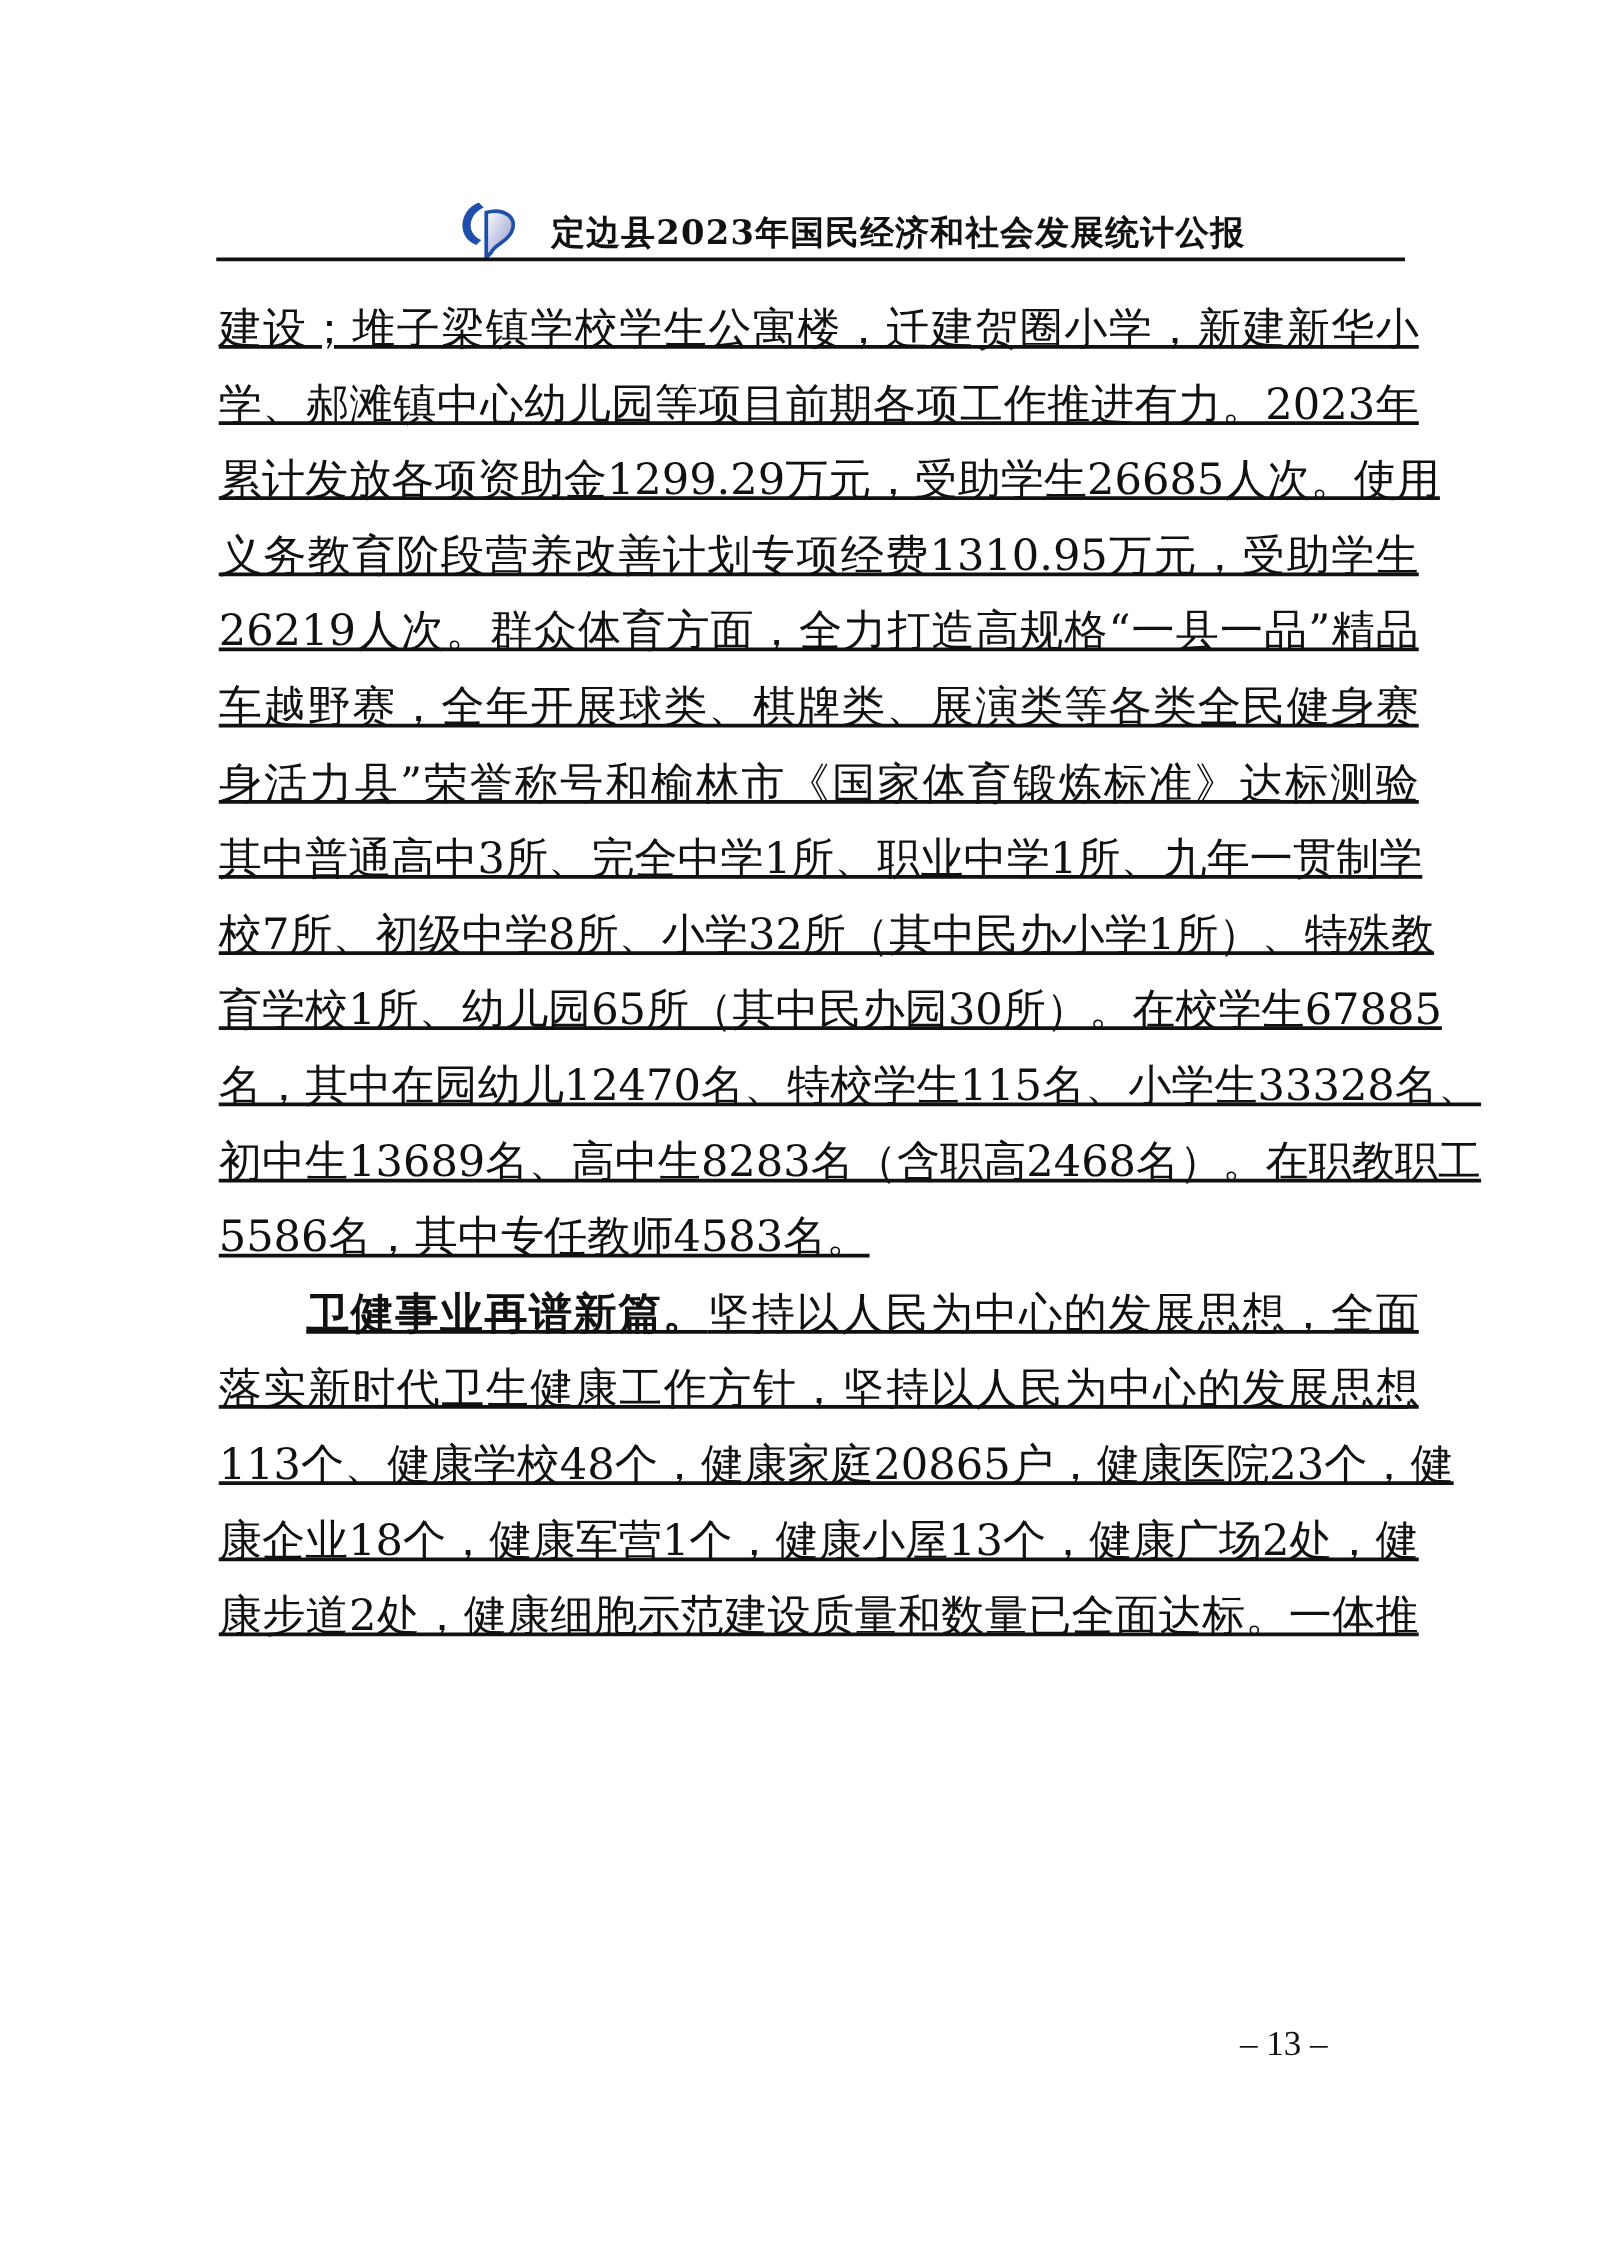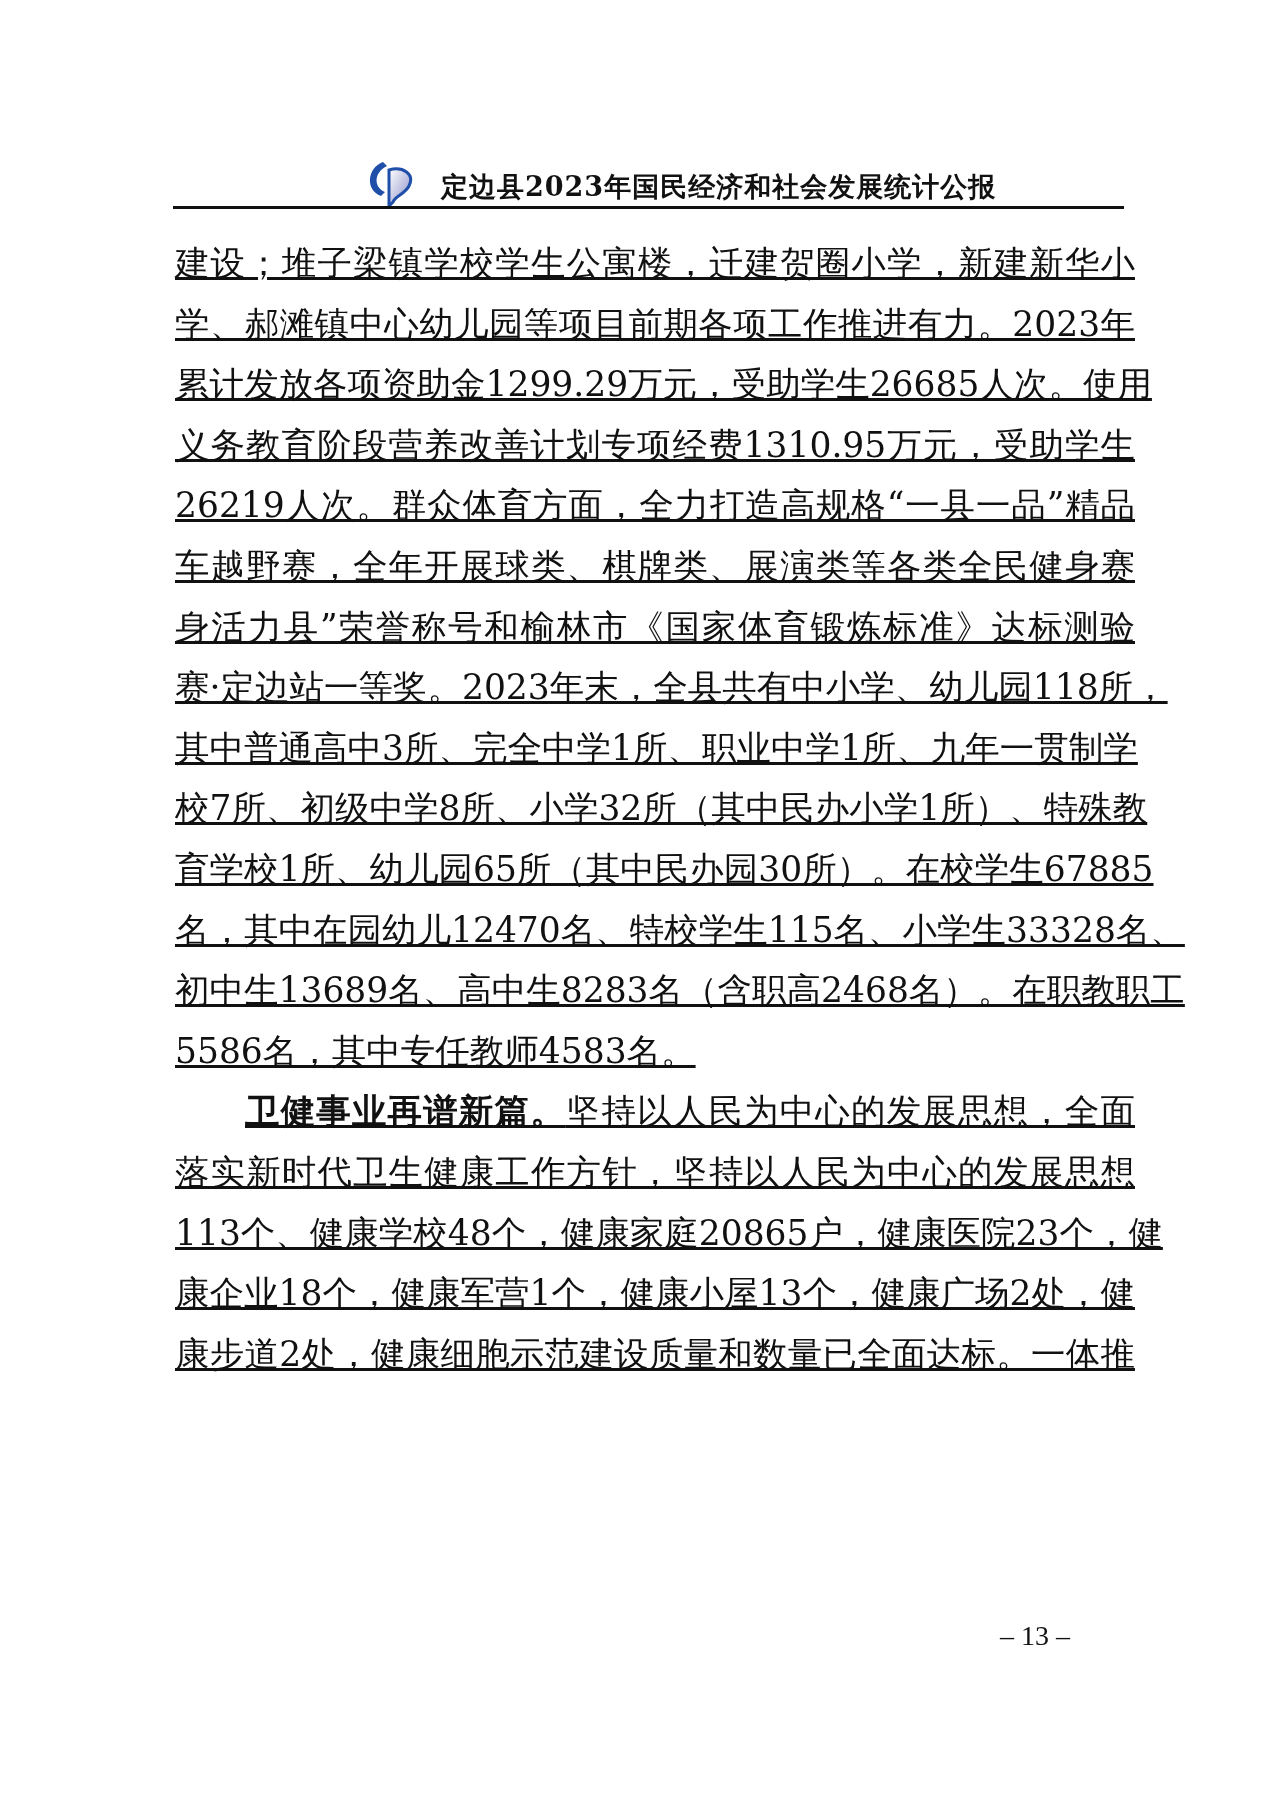--- a/index.html
+++ b/index.html
@@ -9,21 +9,21 @@
   .logo { position:absolute; left:190px; top:6px; width:58px; height:52px; }
   .title { position:absolute; left:248px; top:20px; font-size:27px; font-weight:bold;
            letter-spacing:1px; white-space:nowrap; line-height:34px; color:#111;margin-left:20px; }
   .rule { position:absolute; left:0; top:56px; width:951px; height:3px; background:#111; }
   .body-text { position:absolute; left:175px; top:233px; width:960px;text-decoration:underline; }
   .line { height:60.6px; line-height:60.6px; font-size:34.5px; white-space:nowrap;
           text-align:justify; text-align-last:justify; letter-spacing:0px; }
   .line.last { text-align-last:left; }
   .line.indent { padding-left:70px; }
   .lead { font-weight:bold; }
-  .page-num { position:absolute; left:1000px; top:1620px; width:110px; text-align:left;
+  .page-num { position:absolute; left:952px; top:1620px; width:110px; text-align:right;
               font-size:28px; font-family:"Liberation Serif", serif; }
 </style>
 </head>
 <body>
 
 <div class="header">
   <span class="logo">
     <svg width="58" height="52" viewBox="0 0 58 52">
       <defs>
         <linearGradient id="lg" x1="0" y1="0" x2="1" y2="1">
@@ -41,21 +41,20 @@
 
 <div class="body-text">
   <div>
     <div class="line">建设；堆子梁镇学校学生公寓楼，迁建贺圈小学，新建新华小</div>
     <div class="line">学、郝滩镇中心幼儿园等项目前期各项工作推进有力。2023年</div>
     <div class="line">累计发放各项资助金1299.29万元，受助学生26685人次。使用</div>
     <div class="line">义务教育阶段营养改善计划专项经费1310.95万元，受助学生</div>
     <div class="line">26219人次。群众体育方面，全力打造高规格“一县一品”精品</div>
     <div class="line">车越野赛，全年开展球类、棋牌类、展演类等各类全民健身赛</div>
     <div class="line">身活力县”荣誉称号和榆林市《国家体育锻炼标准》达标测验</div>
-    <div class="line">赛·定边站一等奖。2023年末，全县共有中小学、幼儿园118所，</div>
     <div class="line">其中普通高中3所、完全中学1所、职业中学1所、九年一贯制学</div>
     <div class="line">校7所、初级中学8所、小学32所（其中民办小学1所）、特殊教</div>
     <div class="line">育学校1所、幼儿园65所（其中民办园30所）。在校学生67885</div>
     <div class="line">名，其中在园幼儿12470名、特校学生115名、小学生33328名、</div>
     <div class="line">初中生13689名、高中生8283名（含职高2468名）。在职教职工</div>
     <div class="line last">5586名，其中专任教师4583名。</div>
   </div>
   <div>
     <div class="line indent"><span class="lead">卫健事业再谱新篇。</span><span>坚持以人民为中心的发展思想，全面</span></div>
     <div class="line">落实新时代卫生健康工作方针，坚持以人民为中心的发展思想</div>

